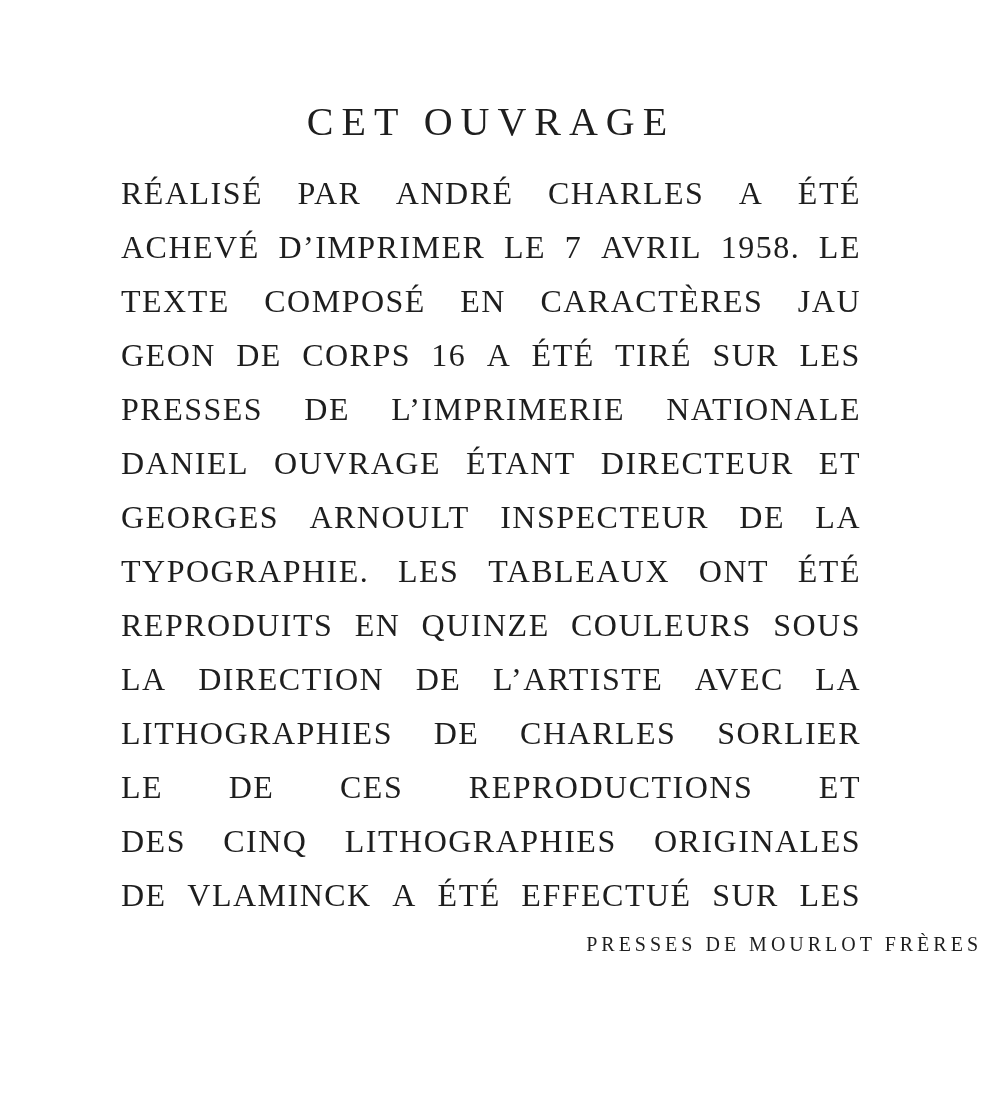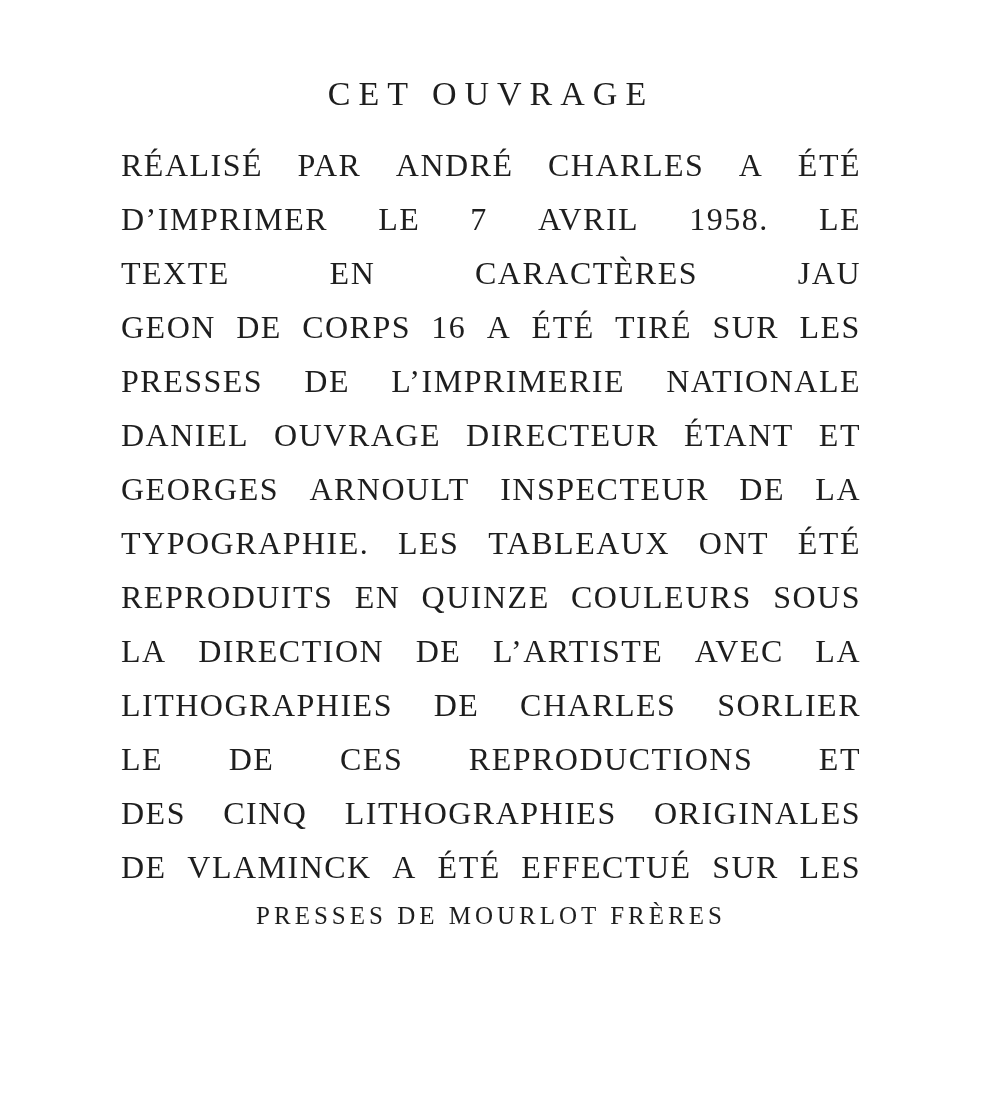--- a/index.html
+++ b/index.html
@@ -14,23 +14,23 @@
     color: var(--ink, #1e1e1e);
     overflow: hidden;
   }
   .page {
     position: relative;
     width: 982px;
     height: 1100px;
   }
   .title {
     margin: 0;
-    padding-top: 72px;
+    padding-top: 100px;
     text-align: center;
-    font-size: 34px;
+    font-size: 40px;
     font-weight: normal;
     letter-spacing: 8px;
     line-height: 44px;
     white-space: nowrap;
   }
   .body {
     margin: 22px auto 0 auto;
     width: 740px;
   }
   .line {
@@ -41,22 +41,22 @@
     line-height: 54px;
     font-size: 32px;
     letter-spacing: 1.5px;
     white-space: nowrap;
   }
   .line .word {
     display: inline-block;
   }
   .closing {
     margin-top: 2px;
-    text-align: center;
-    font-size: 25px;
+    text-align: right;
+    font-size: 20px;
     letter-spacing: 4px;
     line-height: 40px;
     white-space: nowrap;
   }
 </style>
 </head>
 <body>
 
 <div class="page">
   <h1 class="title">CET OUVRAGE</h1>
@@ -64,29 +64,31 @@
   <div class="body" id="body-lines">
       <div class="line">
         <span class="word">RÉALISÉ</span>
         <span class="word">PAR</span>
         <span class="word">ANDRÉ</span>
         <span class="word">CHARLES</span>
         <span class="word">A</span>
         <span class="word">ÉTÉ</span>
       </div>
       <div class="line">
+        <span class="word">ACHEVÉ</span>
         <span class="word">D’IMPRIMER</span>
         <span class="word">LE</span>
         <span class="word">7</span>
         <span class="word">AVRIL</span>
         <span class="word">1958.</span>
         <span class="word">LE</span>
       </div>
       <div class="line">
         <span class="word">TEXTE</span>
+        <span class="word">COMPOSÉ</span>
         <span class="word">EN</span>
         <span class="word">CARACTÈRES</span>
         <span class="word">JAU</span>
       </div>
       <div class="line">
         <span class="word">GEON</span>
         <span class="word">DE</span>
         <span class="word">CORPS</span>
         <span class="word">16</span>
         <span class="word">A</span>
@@ -97,22 +99,22 @@
       </div>
       <div class="line">
         <span class="word">PRESSES</span>
         <span class="word">DE</span>
         <span class="word">L’IMPRIMERIE</span>
         <span class="word">NATIONALE</span>
       </div>
       <div class="line">
         <span class="word">DANIEL</span>
         <span class="word">OUVRAGE</span>
+        <span class="word">ÉTANT</span>
         <span class="word">DIRECTEUR</span>
-        <span class="word">ÉTANT</span>
         <span class="word">ET</span>
       </div>
       <div class="line">
         <span class="word">GEORGES</span>
         <span class="word">ARNOULT</span>
         <span class="word">INSPECTEUR</span>
         <span class="word">DE</span>
         <span class="word">LA</span>
       </div>
       <div class="line">

